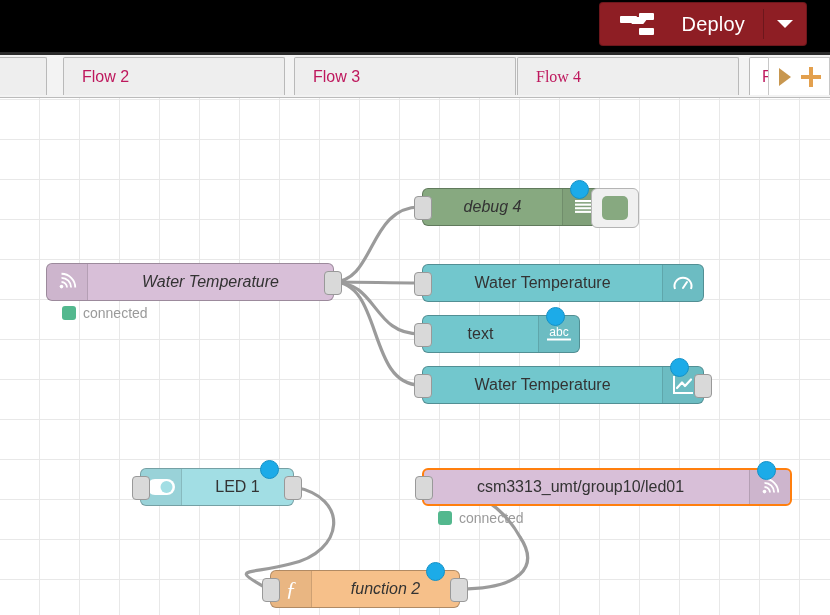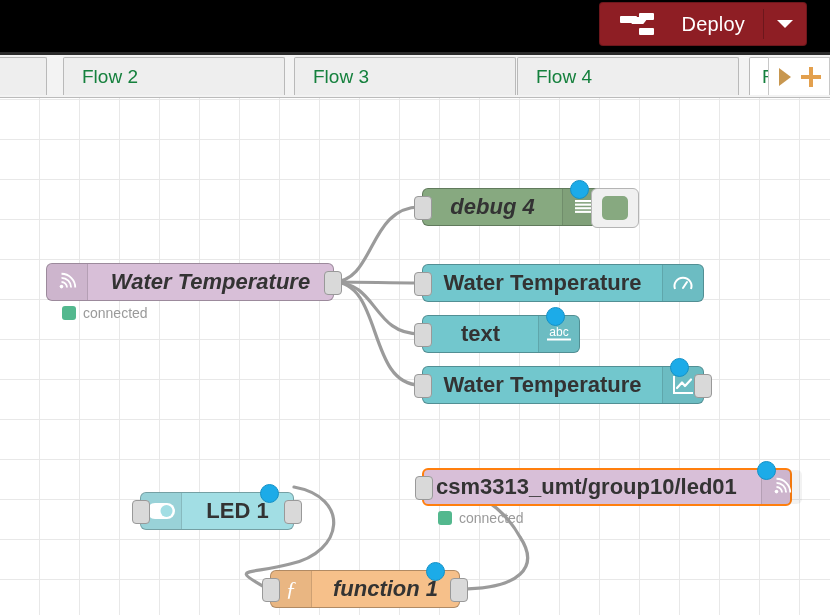--- a/index.html
+++ b/index.html
@@ -52,28 +52,28 @@
     content:"";position:absolute;left:0;top:0;width:830px;height:3px;background:#2a2a2a;
   }
   .tab{
     position:absolute;top:5px;height:38px;
     background:#eeeeee;border:1px solid #b9b9b9;border-bottom:none;
     border-radius:2px 2px 0 0;
     display:flex;align-items:center;cursor:pointer;
     box-sizing:border-box;
   }
   .tab .tab-label{
-    font-size:19px;color:#15803d;padding-left:18px;
+    font-size:16px;color:#be185d;padding-left:18px;
     white-space:nowrap;overflow:hidden;
   }
   .tab.active{background:#fff;border-color:#b9b9b9;}
   #tab-partial-left{left:-48px;width:95px;}
   #tab-flow2{left:63px;width:222px;}
   #tab-flow3{left:294px;width:222px;}
-  #tab-flow4{left:517px;width:222px;}
+  #tab-flow4{left:517px;width:222px;font-family:Liberation Serif, serif;}
   #tab-flow5{left:749px;width:70px;background:#fff;}
   #tab-flow5 .tab-label{padding-left:12px;}
 
   #tab-controls{
     position:absolute;right:0;top:5px;height:38px;width:62px;
     background:#fff;border:1px solid #c8c8c8;border-bottom:none;
     box-sizing:border-box;display:flex;align-items:center;gap:10px;
     padding-left:10px;z-index:31;
   }
   #tab-next-icon{
@@ -116,21 +116,21 @@
     background:rgba(0,0,0,.05);
     border-right:1px solid rgba(0,0,0,.12);
     color:#0c4a6e;
   }
   .node .iconbox.right{
     border-radius:0 5px 5px 0;border-right:none;
     border-left:1px solid rgba(0,0,0,.12);
   }
   .node .label{
     flex:1;display:flex;align-items:center;justify-content:center;
-    font-size:22px;color:#333;padding:0 12px;white-space:nowrap;font-weight:bold;
+    font-size:16px;color:#333;padding:0 12px;white-space:nowrap;
   }
   .node.selected{border:2px solid #ff7f0e;}
 
   .port{
     position:absolute;width:16px;height:22px;
     background:#d9d9d9;border:1px solid #999;border-radius:4px;
     top:50%;margin-top:-11px;
   }
   .port.in{left:-9px;}
   .port.out{right:-9px;}
@@ -145,21 +145,21 @@
     font-size:14px;color:#9a9a9a;
   }
   .status .dot{
     width:14px;height:14px;border-radius:3px;background:#53b88e;flex:none;
   }
 
   
   .n-mqtt   {background:#d8bfd8;}
   .n-debug  {background:#87a980;}
   .n-dash   {background:#72c7cd;}
-  .n-switch {background:#a2dee4;margin-top:24px;}
+  .n-switch {background:#a2dee4;}
   .n-func   {background:#f6c08a;}
 
   
   .dbg-toggle{
     position:absolute;right:-36px;top:50%;margin-top:-19px;
     width:46px;height:38px;background:#f0f0f0;
     border:1px solid #b4b4b4;border-radius:6px;
     display:flex;align-items:center;justify-content:center;
   }
   .dbg-toggle .sq{width:26px;height:24px;border-radius:5px;background:#87a980;}
@@ -330,19 +330,19 @@
     <span class="dot"></span>
     <span>connected</span>
   </div>
 
   <div class="node n-func" id="node-function5" style="left:270px; top:473px; width:190px; height:38px;">
     <div class="iconbox">
       <svg class="ic-svg" width="20" height="24" viewBox="0 0 20 24">
         <text x="10" y="19" font-family="Liberation Serif, serif" font-style="italic" font-size="22" fill="#fff" text-anchor="middle">ƒ</text>
       </svg>
     </div>
-    <div class="label" style="font-style:italic;">function 1</div>
+    <div class="label" style="font-style:italic;">function 2</div>
     <span class="port in"></span>
     <span class="port out"></span>
     <span class="badge"></span>
   </div>
 
 </div>
 
 </body></html>

